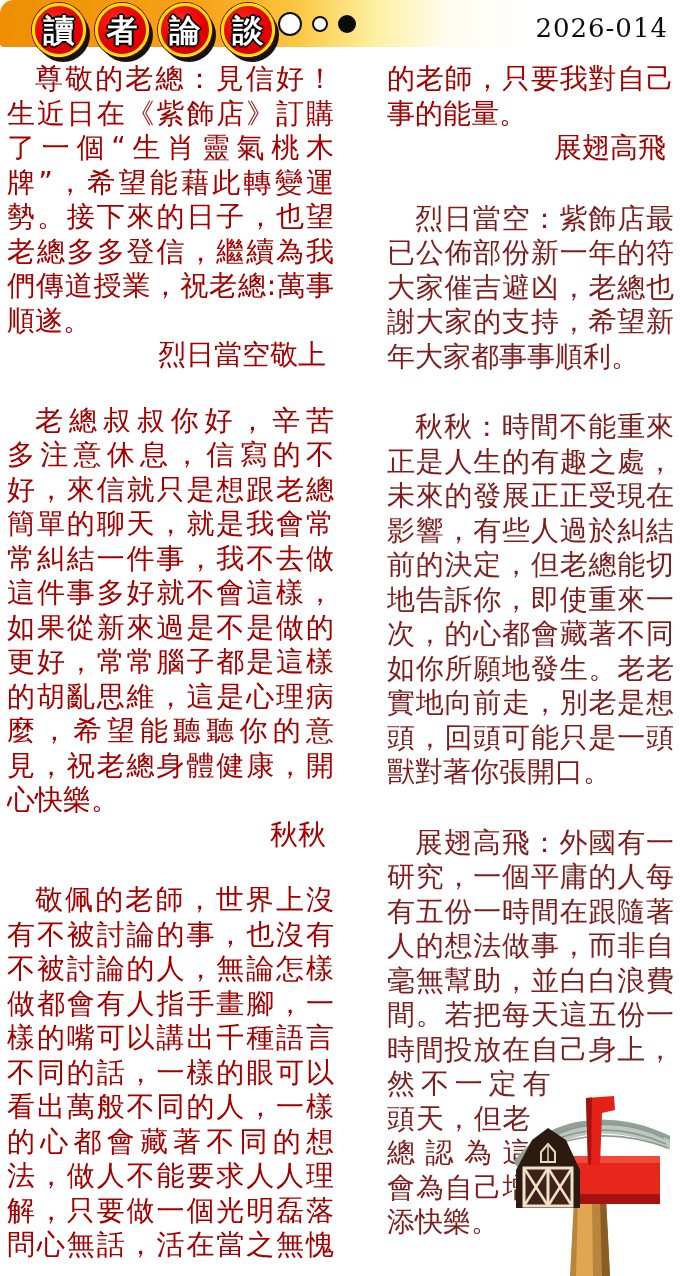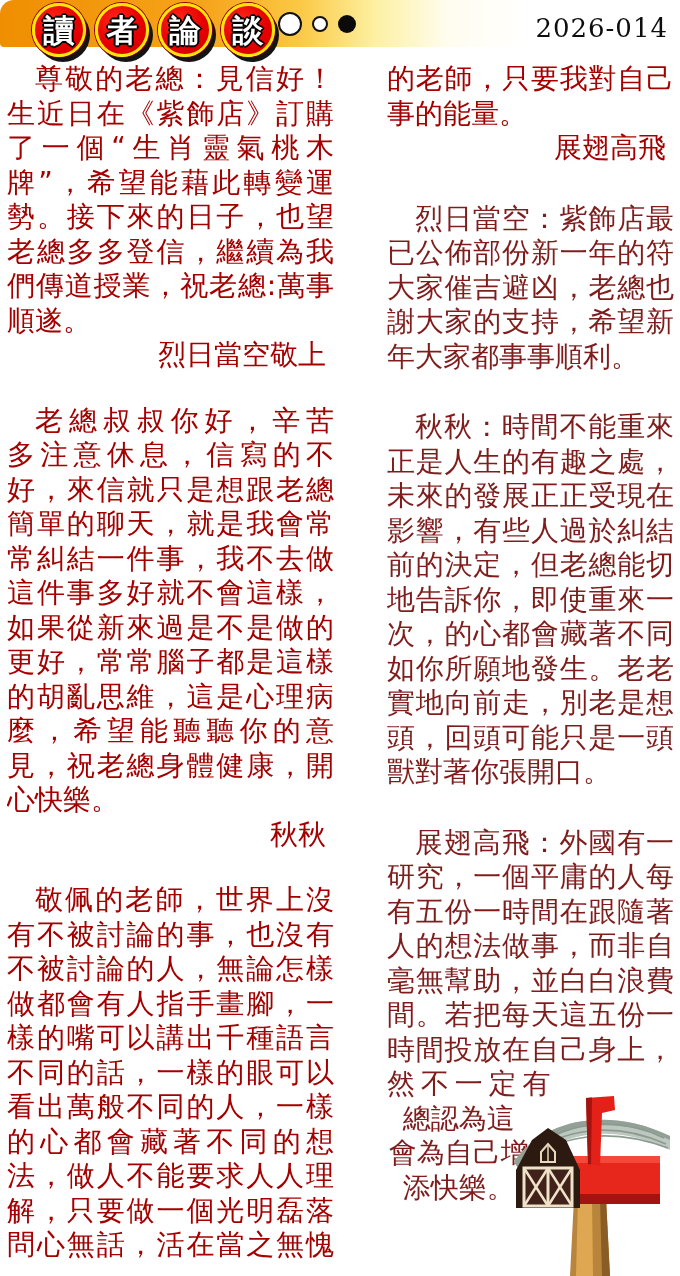--- a/index.html
+++ b/index.html
@@ -57,21 +57,21 @@
   .line{
     font-size:28px;line-height:34.5px;height:34.5px;
     overflow:hidden;text-align:justify;letter-spacing:0;
     white-space:normal;
   }
   .line::after{content:"";display:inline-block;width:100%;}
   .line.end::after{width:0;}
   .line.end{text-align:left;}
   .line.indent{text-indent:28px;}
   .line.short{width:57%;}
-  .line.shorter{width:50%;text-align:center;}
+  .line.shorter{width:50%;}
   .line.sig{text-align:right;padding-right:8px;}
   .line.sig::after{width:0;}
 
   
   .mailbox{position:absolute;right:2px;bottom:0;width:190px;height:186px;}
 </style>
 </head>
 <body>
 
 <div class="page">
@@ -162,20 +162,21 @@
         </div>
         <div class="block reply">
           <div class="line indent">展翅高飛：外國有一項</div>
           <div class="line">研究，一個平庸的人每天</div>
           <div class="line">有五份一時間在跟隨著別</div>
           <div class="line">人的想法做事，而非自願</div>
           <div class="line">毫無幫助，並白白浪費時</div>
           <div class="line">間。若把每天這五份一的</div>
           <div class="line">時間投放在自己身上，雖</div>
           <div class="line short">然不一定有出</div>
+          <div class="line shorter">頭天，但老</div>
           <div class="line shorter">總認為這</div>
           <div class="line shorter">會為自己增</div>
           <div class="line shorter end">添快樂。</div>
         </div>
       </section>
   </main>
 
   <svg class="mailbox" viewBox="0 0 190 186" xmlns="http://www.w3.org/2000/svg">
 
     <g>

